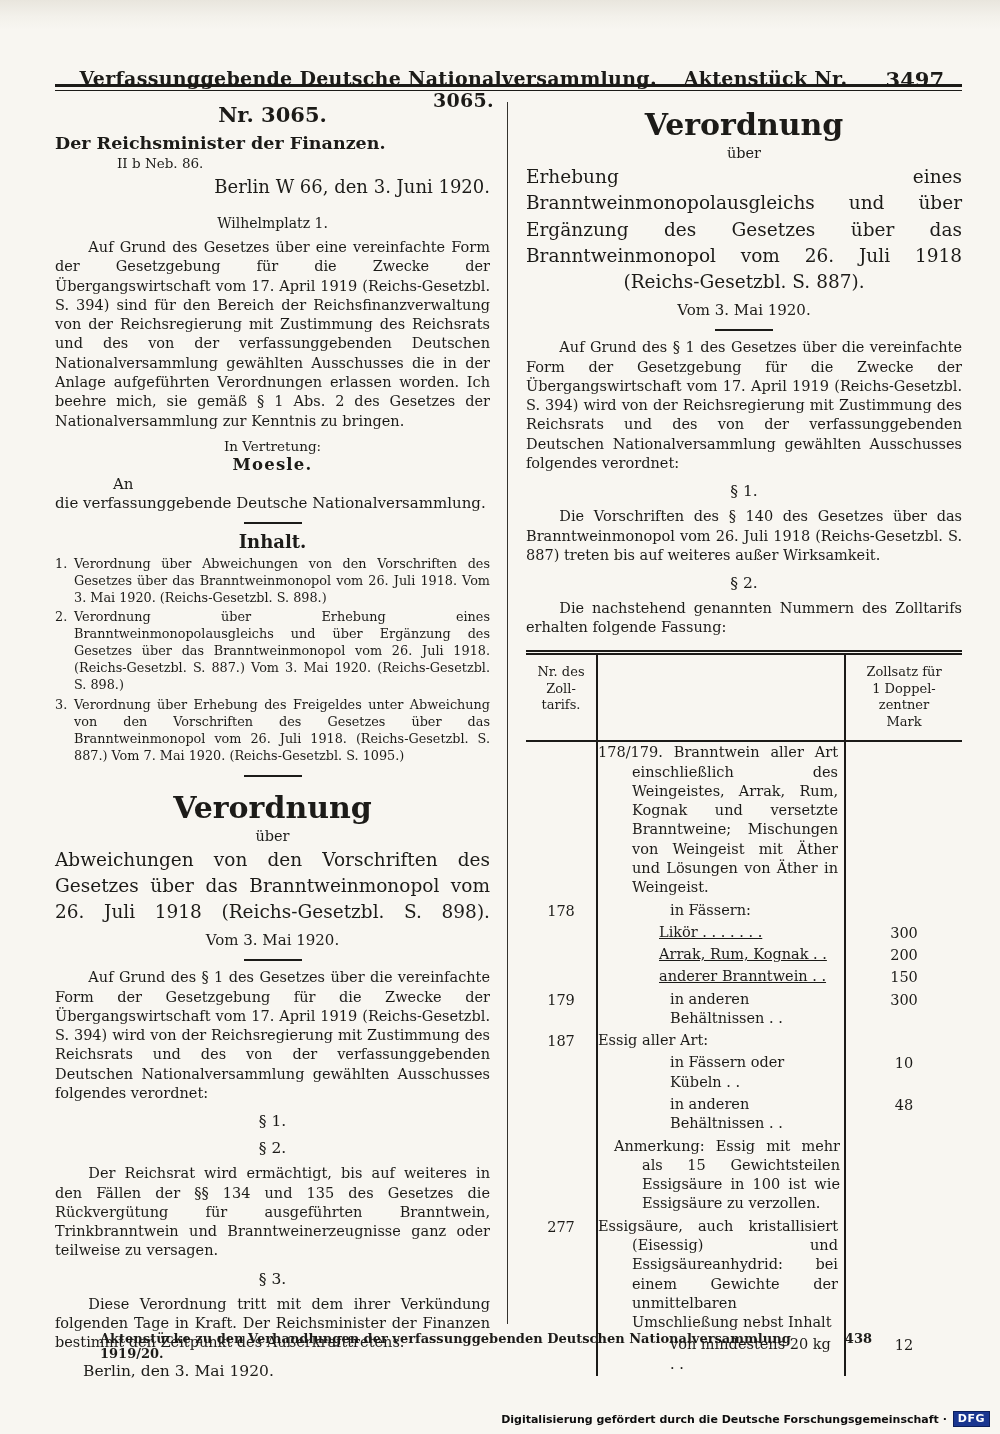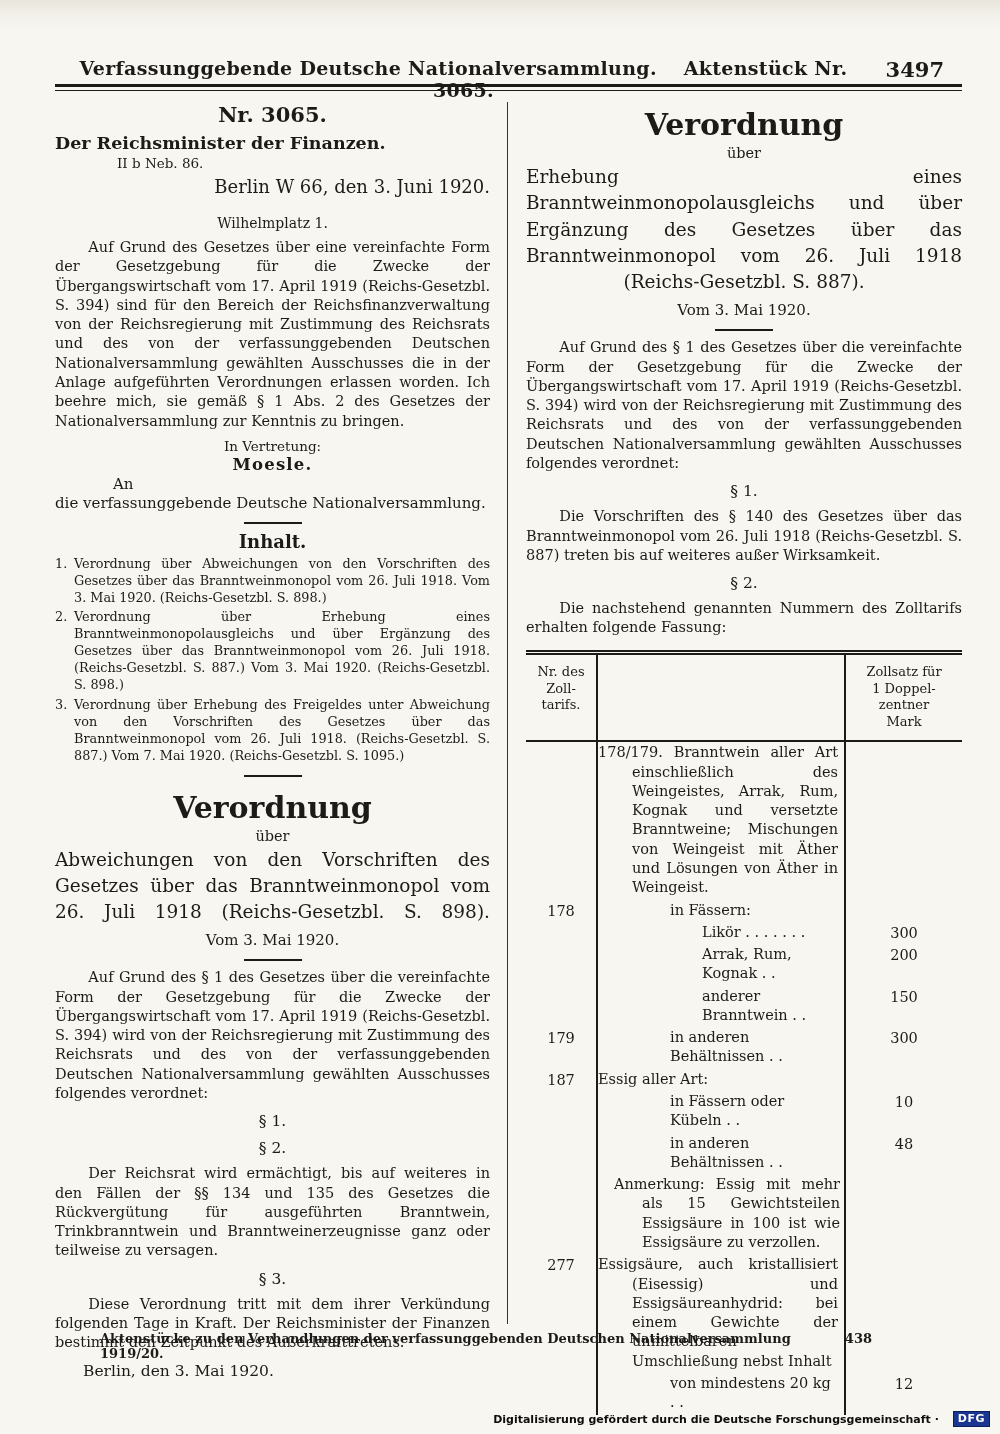--- a/index.html
+++ b/index.html
@@ -8,21 +8,21 @@
     background:#f8f6f1; overflow:hidden;
     color:#1c1b18;
     font-family:"DejaVu Serif", serif;
   }
   .scan-edge {
     position:absolute; top:0; left:0; right:0; height:30px;
     background:linear-gradient(180deg, #dcd8cd 0%, #efede6 55%, #f8f6f1 100%);
     opacity:.55;
   }
   
-  .header { position:absolute; top:57px; left:55px; width:907px; }
+  .header { position:absolute; top:67px; left:55px; width:907px; }
   .header-center { text-align:center; font-weight:bold; font-size:19px; letter-spacing:.3px; padding-right:90px; }
   .header-center .docnum { margin-left:20px; }
   .pagenum { position:absolute; right:18px; top:0; font-weight:bold; font-size:21px; }
   .rule-double { position:absolute; top:84px; left:55px; width:907px; height:3px;
     border-top:3px solid #1c1b18; border-bottom:1px solid #1c1b18; }
 
   
   .columns { position:absolute; top:94px; left:55px; width:907px; display:flex; }
   .col-left  { width:435px; }
   .col-divider { width:1px; background:#35332e; margin:8px 18px 0 17px; height:1222px; flex:none; }
@@ -60,31 +60,31 @@
   
   .tariff { margin-top:12px; border-top:5px double #1c1b18; font-size:14.5px; line-height:1.33; }
   .t-row  { display:grid; grid-template-columns:70px 1fr 116px; }
   .t-row > .c1 { text-align:center; padding-top:2px; }
   .t-row > .c2 { border-left:2px solid #1c1b18; border-right:2px solid #1c1b18; padding:1px 6px 2px 8px; }
   .t-row > .c3 { text-align:center; padding-top:2px; }
   .t-head .c1, .t-head .c3 { font-size:13px; line-height:1.3; white-space:pre-line; padding-top:9px; padding-bottom:9px; }
   .t-head { border-bottom:2px solid #1c1b18; }
   .c2.desc { padding-left:34px; text-indent:-34px; text-align:justify; }
   .c2.sub1 { padding-left:72px; }
-  .c2.sub2 { padding-left:104px; }
+  .c2.sub2 { padding-left:61px;text-decoration:underline; }
   .c2.note { padding-left:44px; padding-right:4px; text-indent:-28px; text-align:justify; }
 
   
   .footer { position:absolute; top:1331px; left:100px; width:772px;
             font-size:13px; font-weight:bold; display:flex; justify-content:space-between; }
   .credit { position:absolute; top:1411px; right:10px;
             font-family:"DejaVu Sans", sans-serif; font-size:11px; font-weight:bold;
             color:#0e0e0e; display:flex; align-items:center; gap:6px; }
   .dfg { background:#1a3690; color:#ffffff; padding:0 4px 1px; font-size:11px;
-         font-weight:bold; letter-spacing:.5px; border:1px solid #0c1e5c;margin-left:8px; }
+         font-weight:bold; letter-spacing:.5px; border:1px solid #0c1e5c; }
 </style>
 </head>
 <body>
 
 <div class="page">
   <div class="scan-edge"></div>
 
   <div class="header">
     <div class="header-center">
       <span>Verfassunggebende Deutsche Nationalversammlung.</span>

